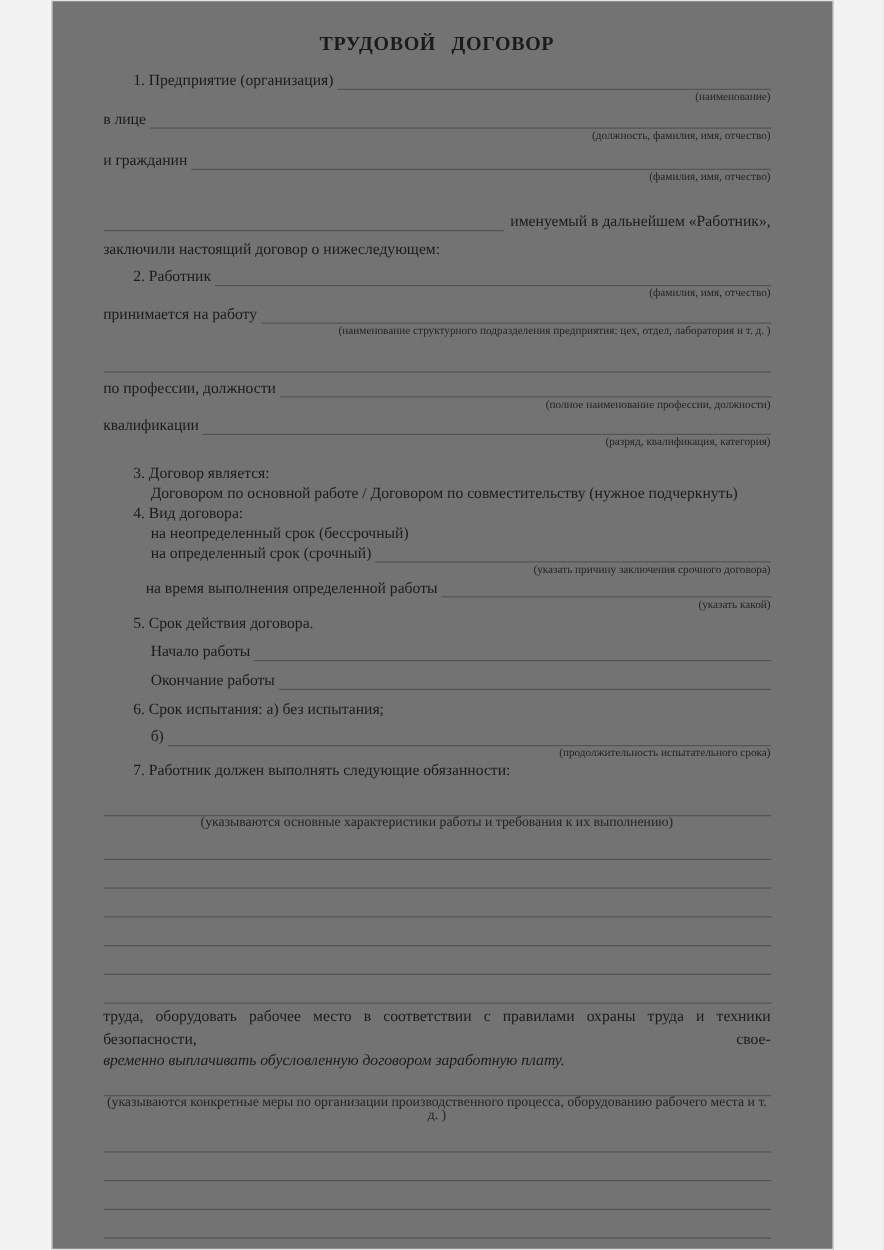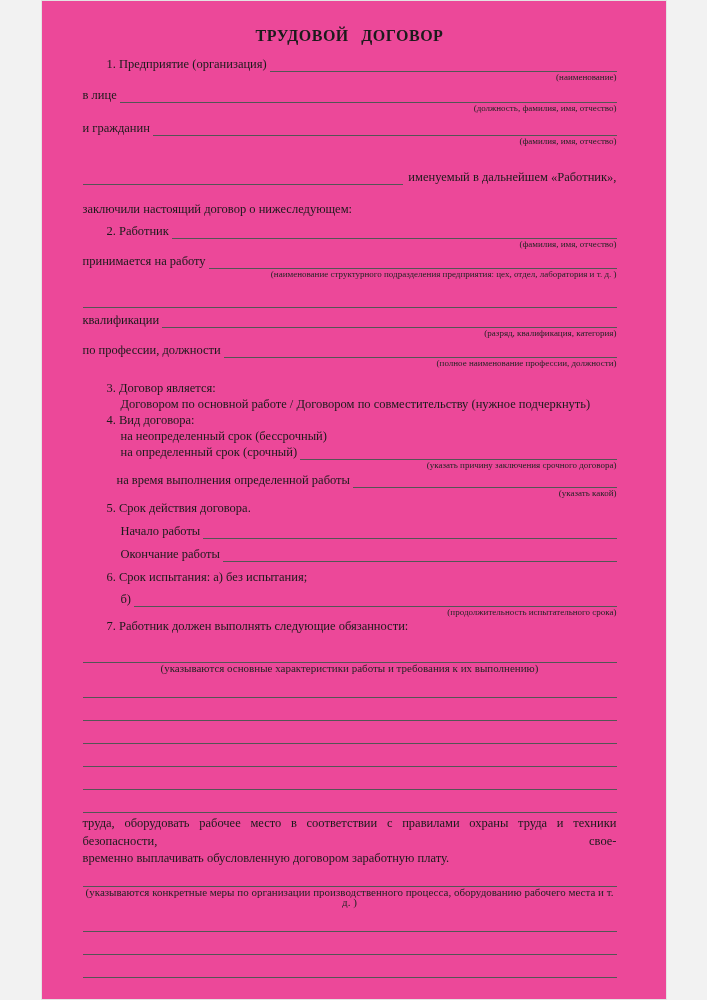--- a/index.html
+++ b/index.html
@@ -1,20 +1,20 @@
 <!DOCTYPE html>
 <html><head>
 <meta charset="utf-8">
 <style>
   html,body { margin:0; padding:0; background:#f2f2f2; }
   .page {
     position:relative;
     width:626px; height:1000px;
     margin:0 auto;
-    background:#ec4899;
+    background:#737373;
     color:#1b1b1b;
     font-family:"Liberation Serif","DejaVu Serif",serif;
     font-size:12.5px;
     box-sizing:border-box;
     padding:26px 50px 11px 42px;
     overflow:hidden;
     box-shadow: inset 0 0 0 1px #e3e3e3;
   }
   .title {
     text-align:center;
@@ -45,21 +45,21 @@
   .ind2 { padding-left:38px; }
   .ind2b { padding-left:34px; }
   .blank { border-bottom:1px solid #555; }
   .b14 { height:14px; }
   .b16 { height:16px; }
   .b20 { height:20px; }
   .b22 { height:22px; }
   .p8 { margin-top:2px; }
   .p8 .pline { line-height:17.5px; text-align:justify; text-align-last:justify; }
   .p8 .pline.first { text-indent:16px; }
-  .p8 .pline.last { text-align-last:left; }
+  .p8 .pline.last { text-align-last:left;font-style:italic; }
 </style>
 </head>
 <body>
 
 <div class="page">
 
   <div class="title">ТРУДОВОЙ ДОГОВОР</div>
 
   <div class="field">
     <span class="lbl ind1">1. Предприятие (организация)</span>
@@ -78,46 +78,46 @@
     <span class="lbl">и гражданин</span>
     <span class="line"></span>
     <span class="cap">(фамилия, имя, отчество)</span>
   </div>
 
   <div class="field rev" style="margin-top:23px">
     <span class="line"></span>
     <span class="lbl">именуемый в дальнейшем «Работник»,</span>
   </div>
 
-  <div class="trow" style="margin-top:16px">заключили настоящий договор о нижеследующем:</div>
+  <div class="trow" style="margin-top:6px">заключили настоящий договор о нижеследующем:</div>
 
   <div class="field" style="margin-top:6px">
     <span class="lbl ind1">2. Работник</span>
     <span class="line"></span>
     <span class="cap">(фамилия, имя, отчество)</span>
   </div>
 
   <div class="field" style="margin-top:4px">
     <span class="lbl">принимается на работу</span>
     <span class="line"></span>
     <span class="cap">(наименование структурного подразделения предприятия: цех, отдел, лаборатория и т. д. )</span>
   </div>
 
   <div class="blank b16" style="margin-top:12px"></div>
 
   <div class="field" style="margin-top:4px">
+    <span class="lbl">по профессии, должности</span>
+    <span class="line"></span>
+    <span class="cap">(полное наименование профессии, должности)</span>
+  </div>
+
+  <div class="field" style="margin-top:4px">
     <span class="lbl">квалификации</span>
     <span class="line"></span>
     <span class="cap">(разряд, квалификация, категория)</span>
-  </div>
-
-  <div class="field" style="margin-top:4px">
-    <span class="lbl">по профессии, должности</span>
-    <span class="line"></span>
-    <span class="cap">(полное наименование профессии, должности)</span>
   </div>
 
   <div class="trow ind1" style="margin-top:12px">3. Договор является:</div>
   <div class="trow ind2">Договором по основной работе / Договором по совместительству (нужное подчеркнуть)</div>
   <div class="trow ind1">4. Вид договора:</div>
   <div class="trow ind2">на неопределенный срок (бессрочный)</div>
 
   <div class="field">
     <span class="lbl ind2">на определенный срок (срочный)</span>
     <span class="line"></span>

